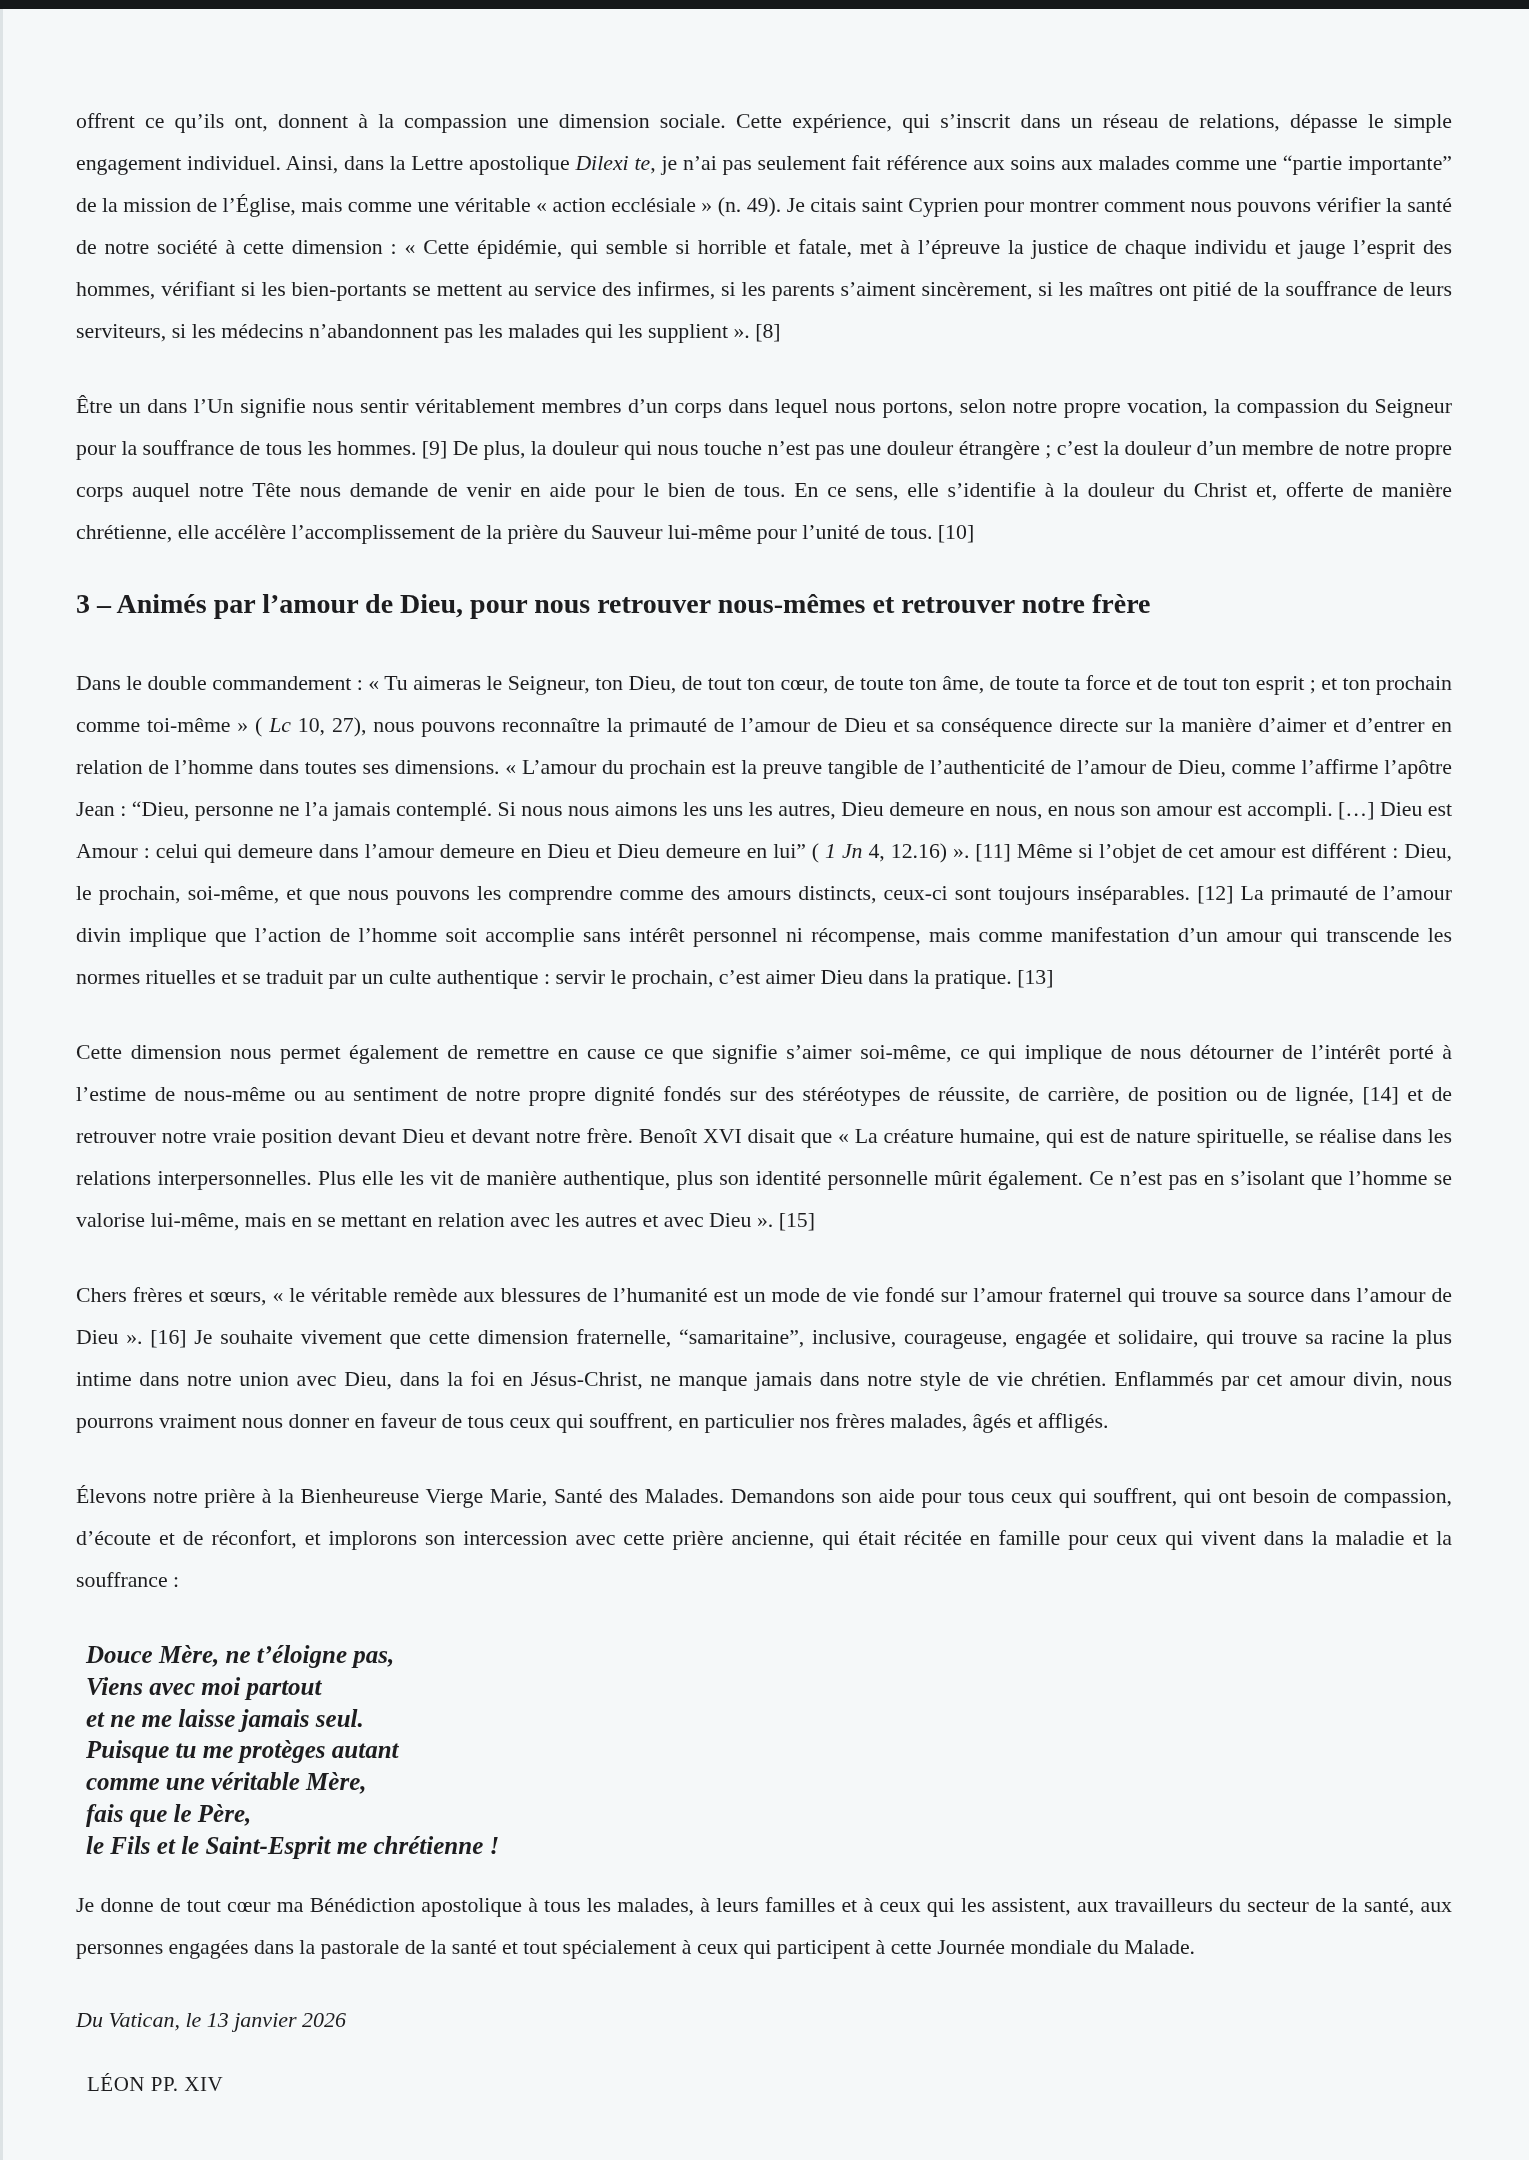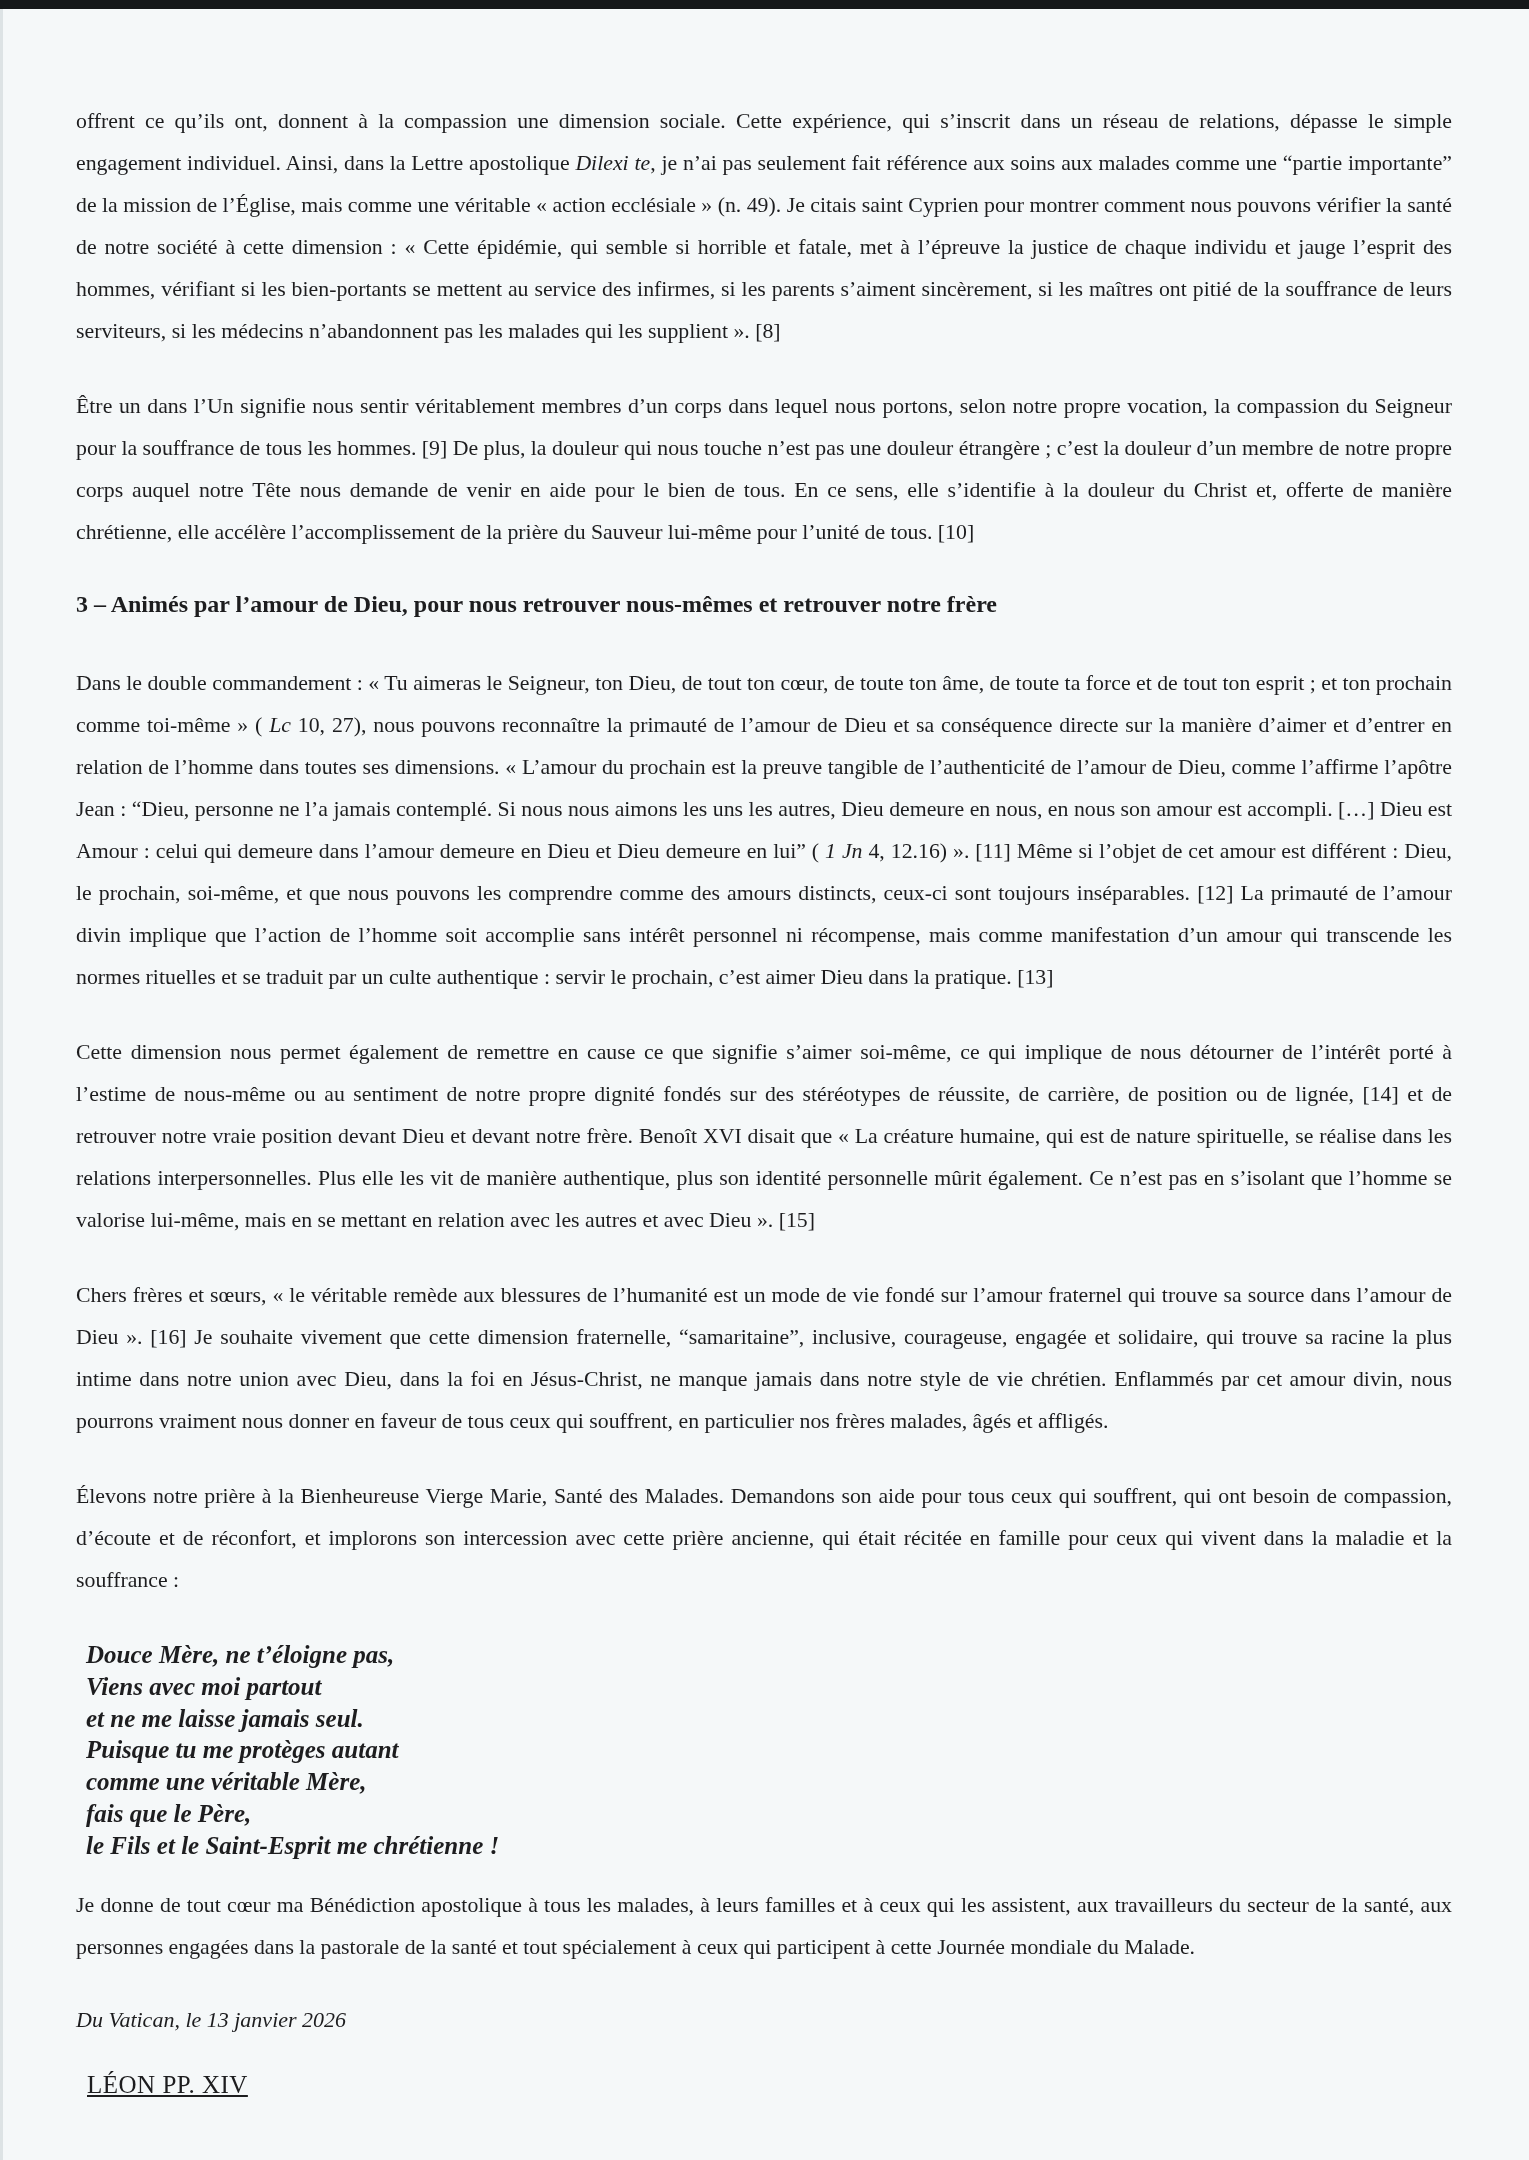--- a/index.html
+++ b/index.html
@@ -33,45 +33,44 @@
   .par {
     margin: 0 0 33px 0;
     font-size: 21.8px;
     line-height: 42px;
     text-align: justify;
     text-align-last: left;
   }
   .italic { font-style: italic; }
   .section-heading {
     margin: 0 0 40px 0;
-    font-size: 24px;
+    font-size: 28px;
     font-weight: bold;
     line-height: 36px;
     text-align: left;
   }
   .prayer {
     margin: 38px 0 22px 10px;
     font-size: 25px;
     font-weight: bold;
     font-style: italic;
     line-height: 31.8px;
   }
   .prayer-line { margin: 0; }
   .dateline {
     margin: 36px 0 0 0;
     font-size: 22px;
     font-style: italic;
     line-height: 31.8px;
   }
   .signature {
     margin: 34px 0 0 11px;
-    font-size: 25px;
+    font-size: 21px;
     line-height: 31.8px;
     letter-spacing: 0.5px;
-    text-decoration: underline;
   }
 </style>
 </head>
 <body>
 
 <div class="scan-bar"></div>
 <div class="scan-edge"></div>
 
 <div class="content">
 

